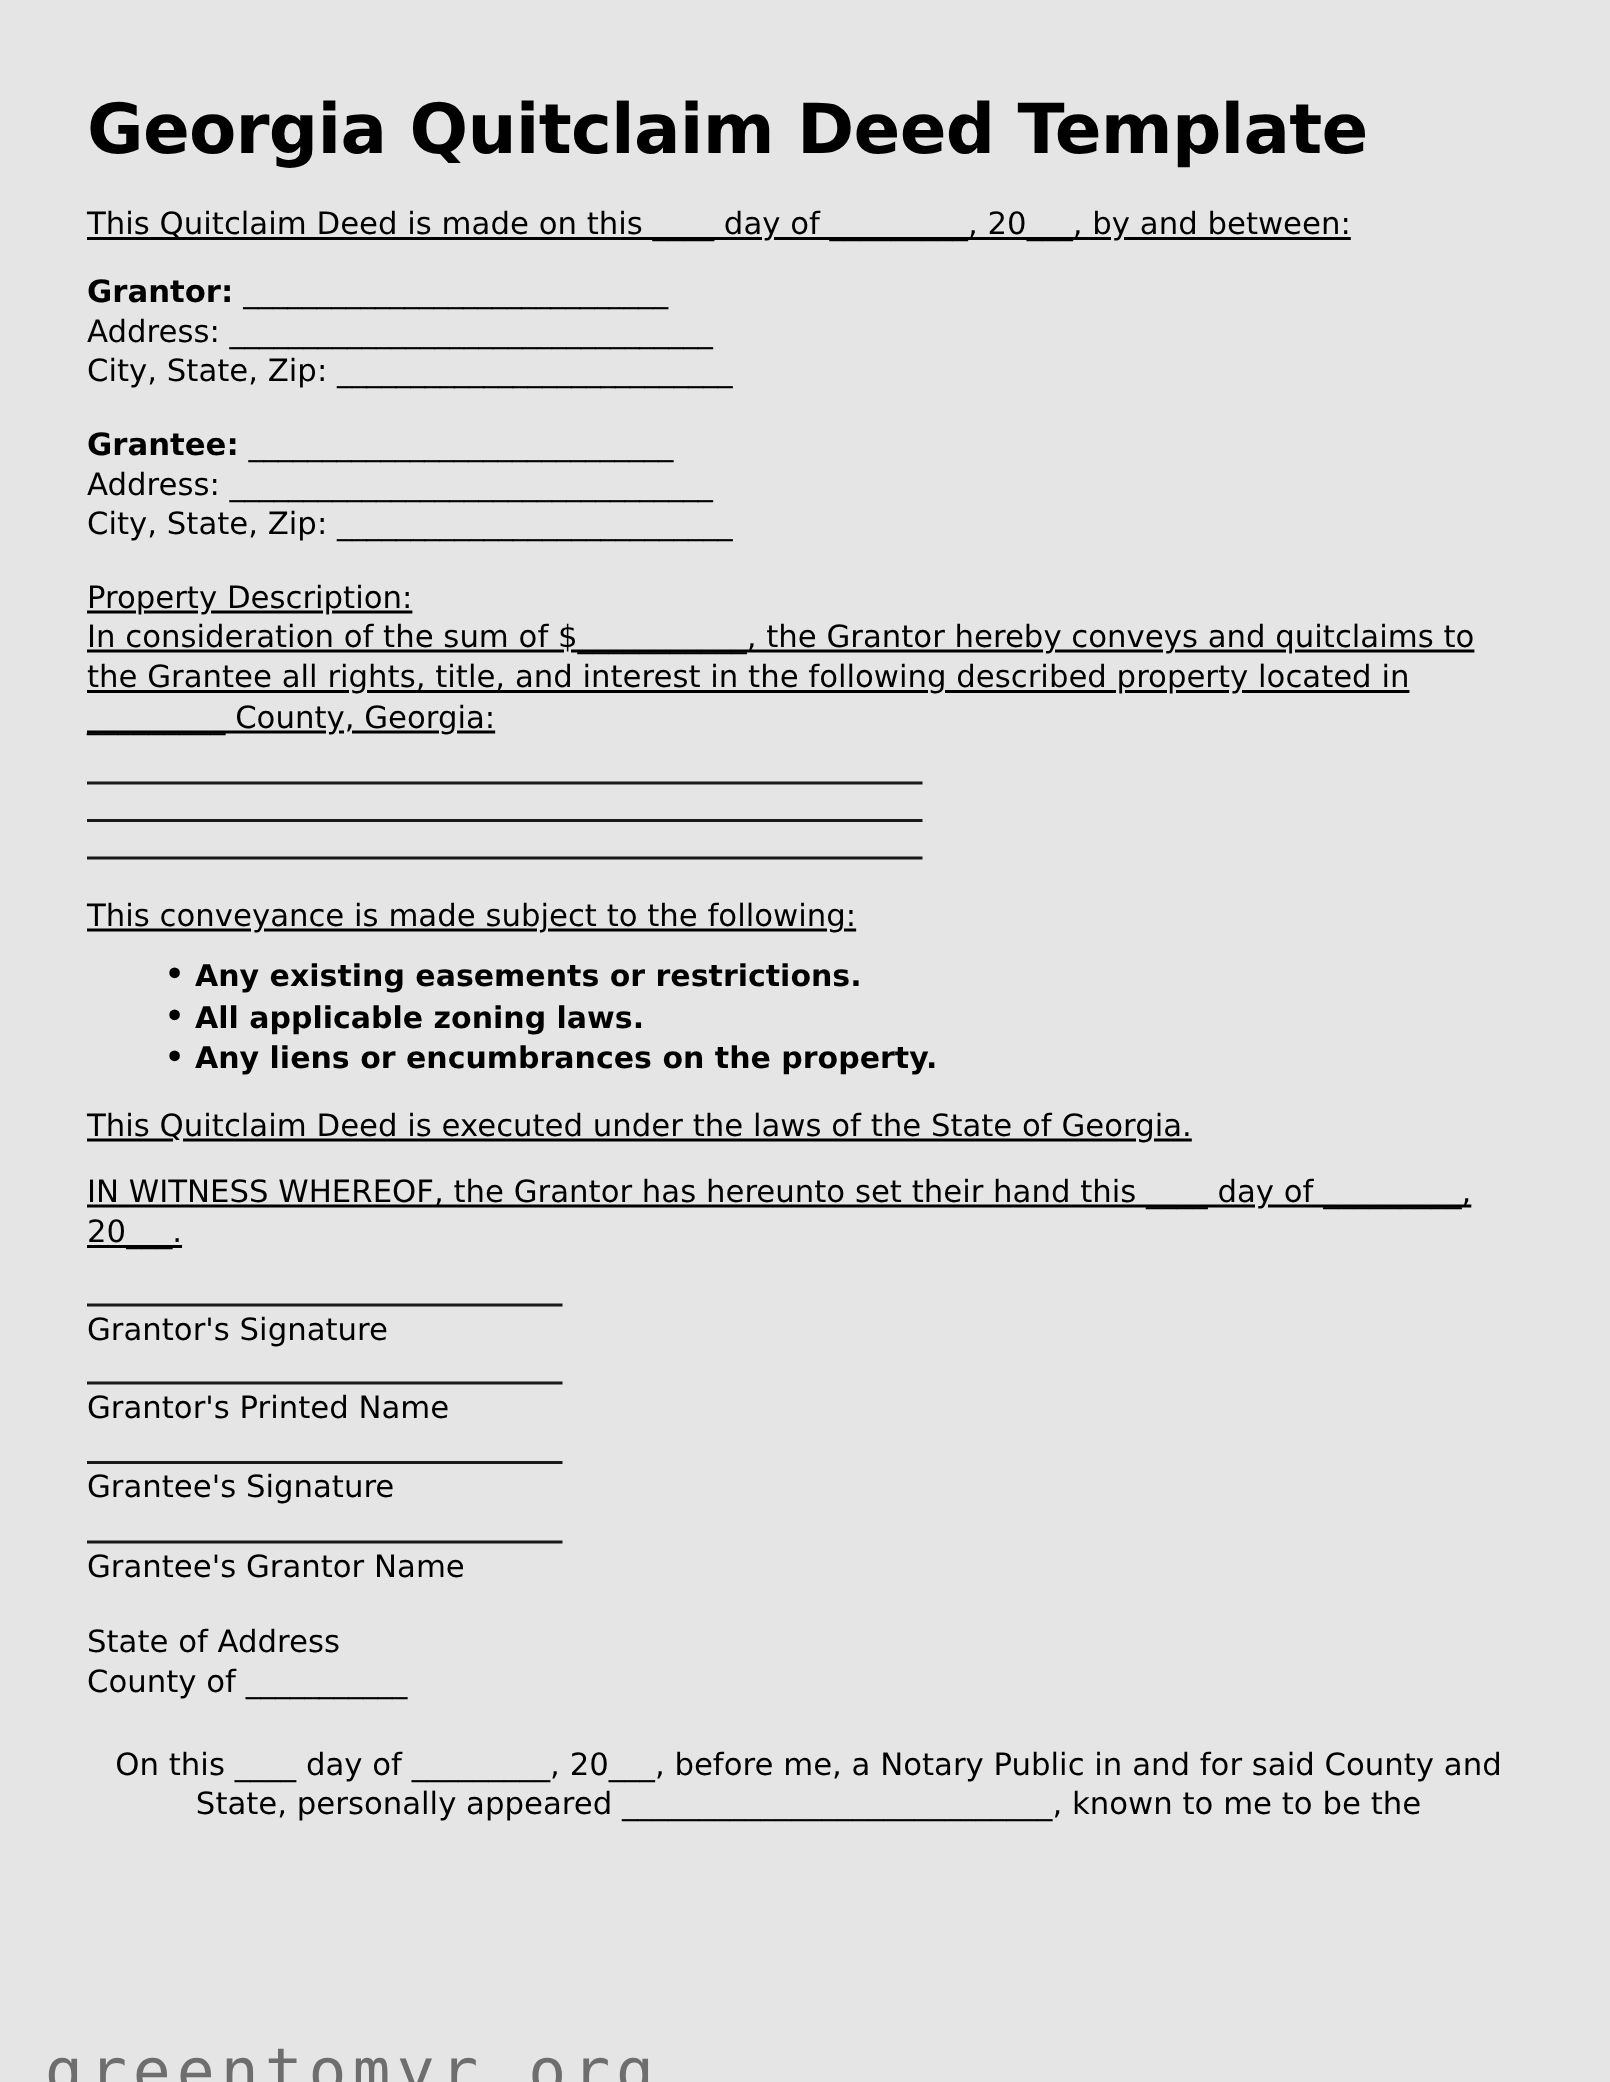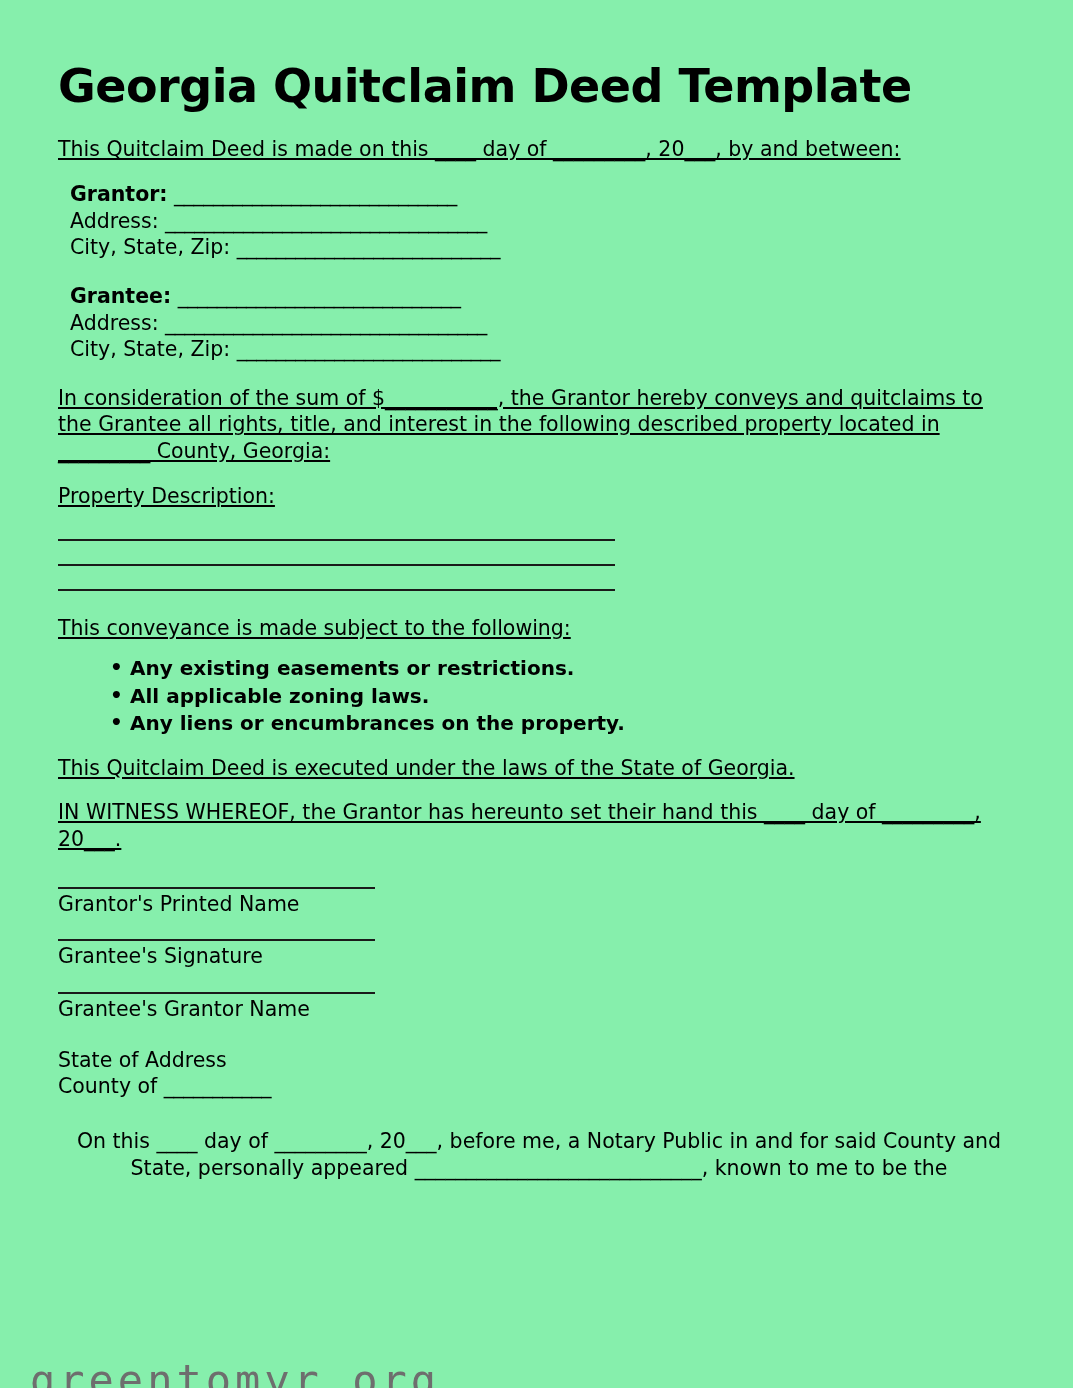--- a/index.html
+++ b/index.html
@@ -14,21 +14,21 @@
     font-family: "DejaVu Sans", sans-serif;
     color: #000000;
     overflow: hidden;
   }
   .page {
     position: absolute;
     left: 0;
     top: 0;
     width: 1073px;
     height: 1388px;
-    background: #86efac;
+    background: #e5e5e5;
   }
   .content {
     position: absolute;
     left: 58px;
     top: 62px;
     width: 962px;
   }
 
   
   .doc-title {
@@ -46,21 +46,21 @@
     line-height: 1.30;
     margin: 0 0 18px 0;
     text-decoration: underline;
   }
   .para.tight { margin-bottom: 0; }
 
   
   .party-block {
     font-size: 20.5px;
     line-height: 1.30;
-    margin: 0 0 22px 12px;
+    margin: 0 0 22px 0;
   }
   .party-block .row { white-space: nowrap; }
   .party-block .lbl-bold { font-weight: bold; }
 
   
   .ul { letter-spacing: -0.5px; }
 
   
   .desc-lines {
     margin: 30px 0 24px 0;
@@ -170,23 +170,23 @@
       <div class="row">
         <span>Address:</span>
         <span class="ul">_________________________________</span>
       </div>
       <div class="row">
         <span>City, State, Zip:</span>
         <span class="ul">___________________________</span>
       </div>
     </div>
 
+    <p class="para tight">Property Description:</p>
+
     <p class="para">In consideration of the sum of $___________, the Grantor hereby conveys and quitclaims to the Grantee all rights, title, and interest in the following described property located in _________ County, Georgia:</p>
-
-    <p class="para tight">Property Description:</p>
 
     <div class="desc-lines">
       <div class="rule"></div>
       <div class="rule"></div>
       <div class="rule"></div>
     </div>
 
     <p class="para tight">This conveyance is made subject to the following:</p>
 
     <ul class="conditions">
@@ -194,20 +194,24 @@
       <li>All applicable zoning laws.</li>
       <li>Any liens or encumbrances on the property.</li>
     </ul>
 
     <p class="para">This Quitclaim Deed is executed under the laws of the State of Georgia.</p>
 
     <p class="para">IN WITNESS WHEREOF, the Grantor has hereunto set their hand this ____ day of _________, 20___.</p>
 
     <div class="sig-group">
 
+      <div class="sig-block">
+        <div class="sig-rule"></div>
+        <div class="sig-label">Grantor's Signature</div>
+      </div>
 
       <div class="sig-block">
         <div class="sig-rule"></div>
         <div class="sig-label">Grantor's Printed Name</div>
       </div>
 
       <div class="sig-block">
         <div class="sig-rule"></div>
         <div class="sig-label">Grantee's Signature</div>
       </div>

